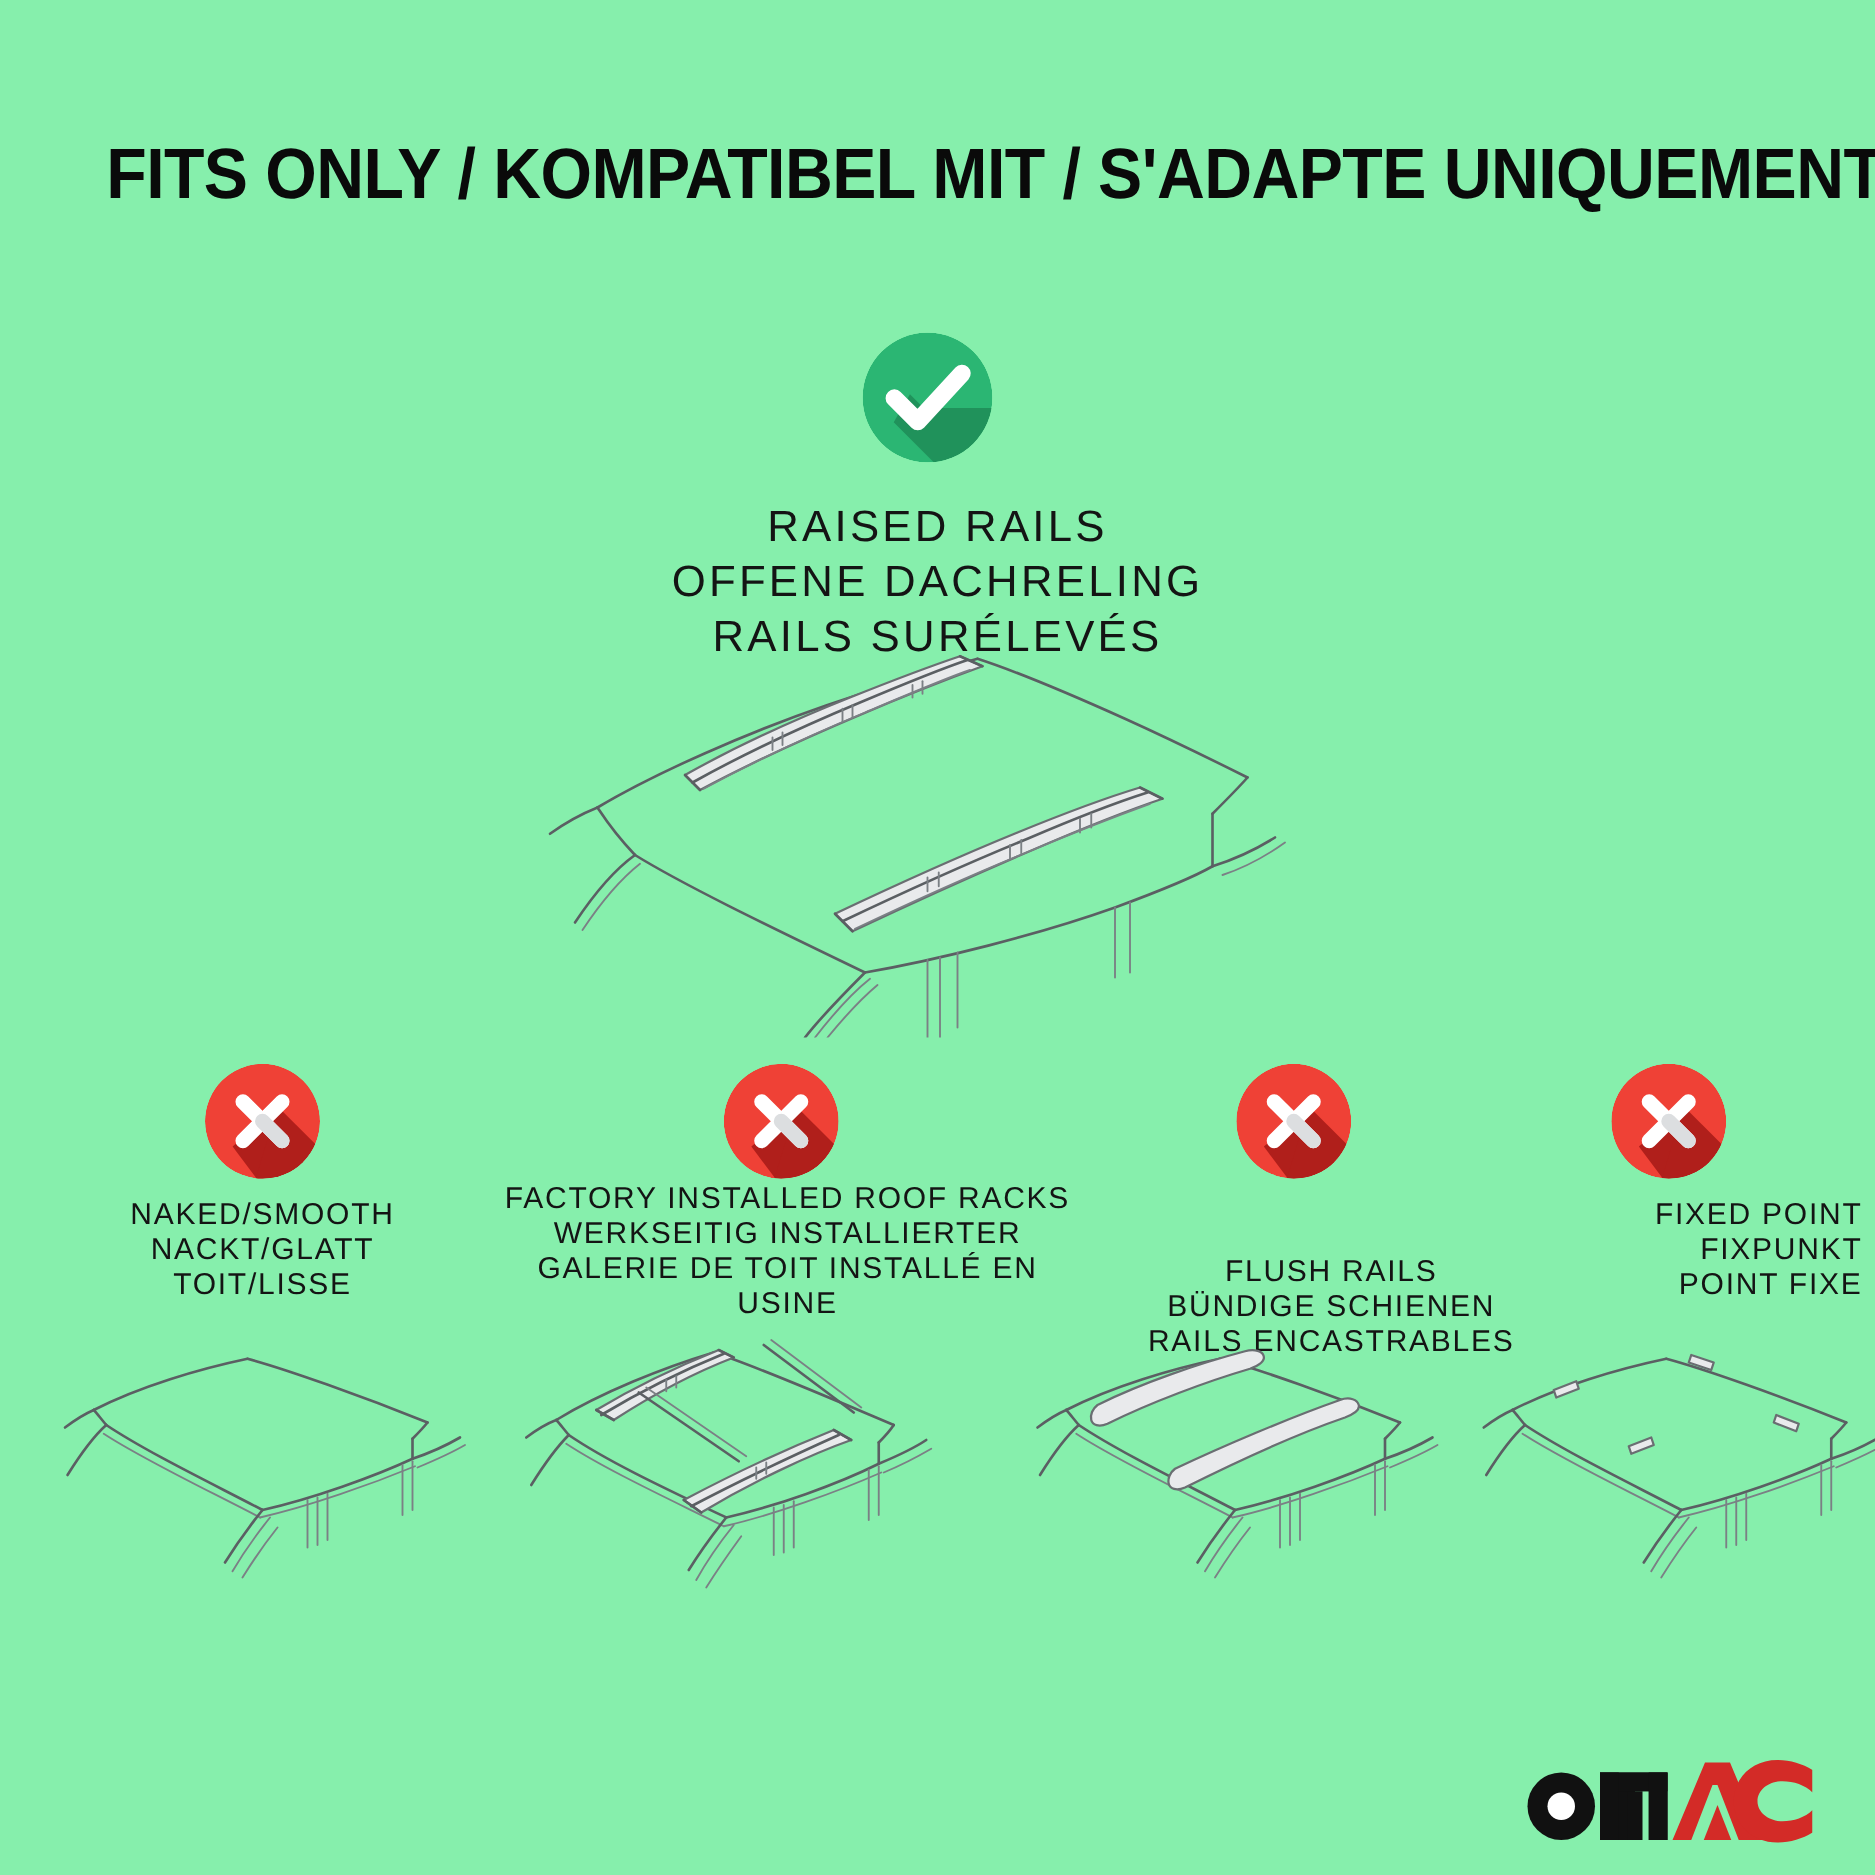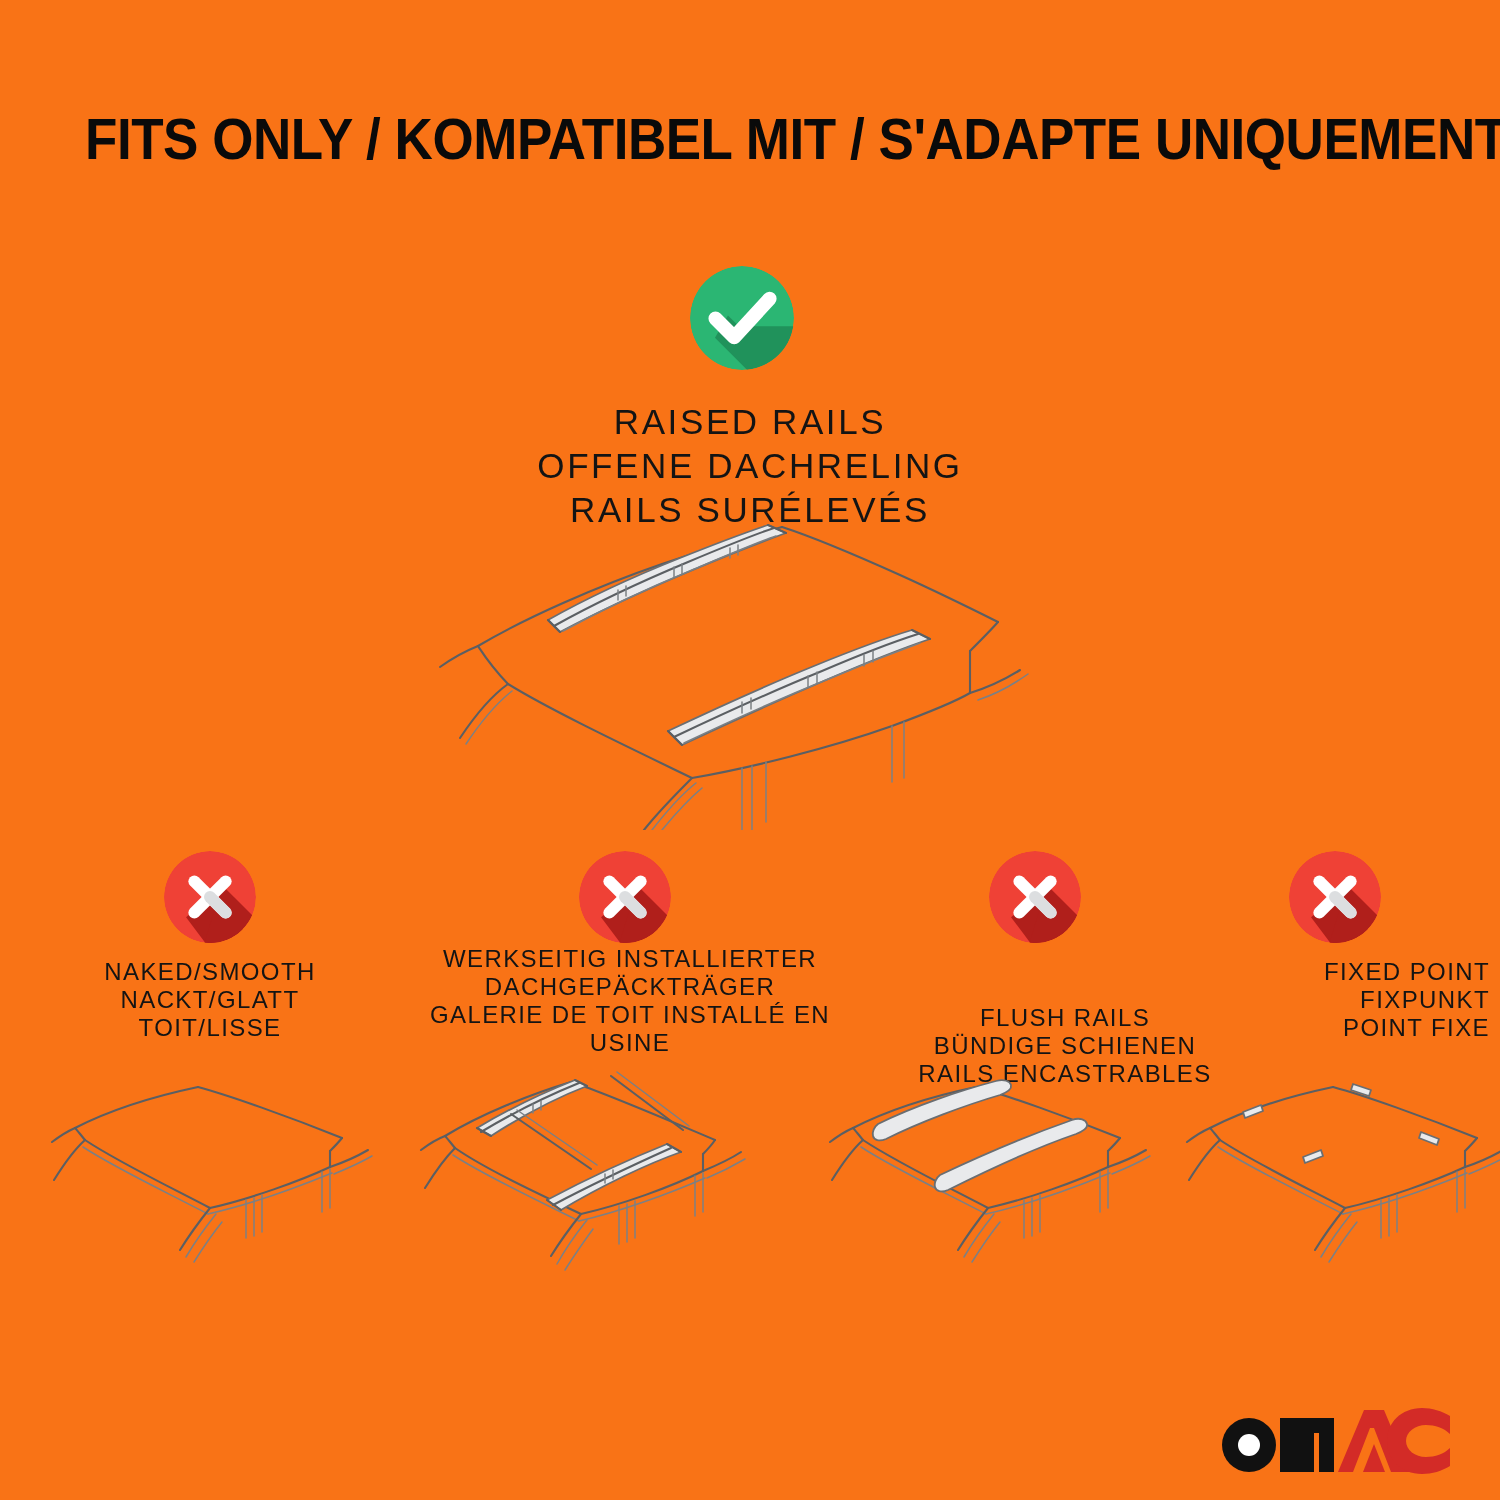--- a/index.html
+++ b/index.html
@@ -3,21 +3,21 @@
 <meta charset="utf-8">
 <style>
   html,body{margin:0;padding:0;background:#ffffff;}
   body{
     width:1500px;height:1500px;
     font-family:"Liberation Sans", sans-serif;
     color:#111;
     position:relative;
     overflow:hidden;
   }
-  .canvas{position:absolute;inset:0;background:#f97316;}
+  .canvas{position:absolute;inset:0;background:#86efac;}
 
   
   .title{
     position:absolute;
     left:85px; top:108px;
     width:1340px;
     font-family:"Liberation Sans", sans-serif;
     font-weight:bold;
     font-size:57px;
     line-height:62px;
@@ -230,22 +230,22 @@
         <path d="M63 37 L100 74 L100 100 L44 100 Z" fill="#B01F1B"></path>
         <g stroke="#FFFFFF" stroke-width="13" stroke-linecap="round">
           <line x1="33" y1="33" x2="67" y2="67"></line>
           <line x1="67" y1="33" x2="33" y2="67"></line>
         </g>
         <line x1="50" y1="50" x2="67" y2="67" stroke="#DCDEE0" stroke-width="13" stroke-linecap="round"></line>
       </g>
     </svg>
   </div>
   <div class="cap cap-sub cap-2">
+    <div>FACTORY INSTALLED ROOF RACKS</div>
     <div>WERKSEITIG INSTALLIERTER</div>
-    <div>DACHGEPÄCKTRÄGER</div>
     <div>GALERIE DE TOIT INSTALLÉ EN USINE</div>
   </div>
   <div class="ill ill-b ill-b2">
     <svg viewBox="0 0 350 230">
 
       <path class="stroke" d="M40 96 C35 90 32 86 30 84"></path>
       <path class="stroke" d="M30 84 C66 62 116 42 156 30"></path>
       <path class="stroke" d="M156 30 C188 40 248 66 300 88"></path>
       <path class="stroke" d="M300 88 C296 94 292 98 288 102"></path>
       <path class="stroke" d="M40 96 C72 118 124 142 166 162"></path>

